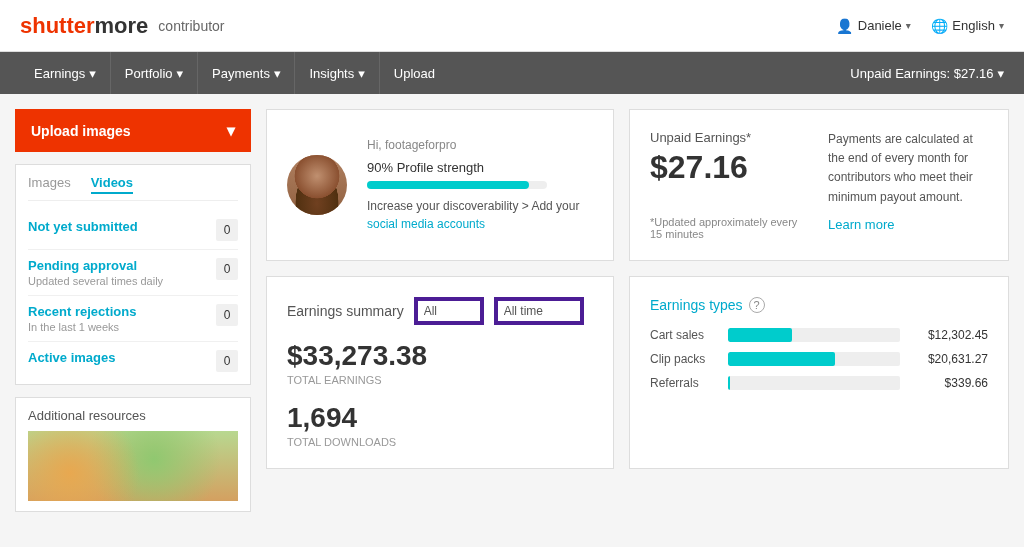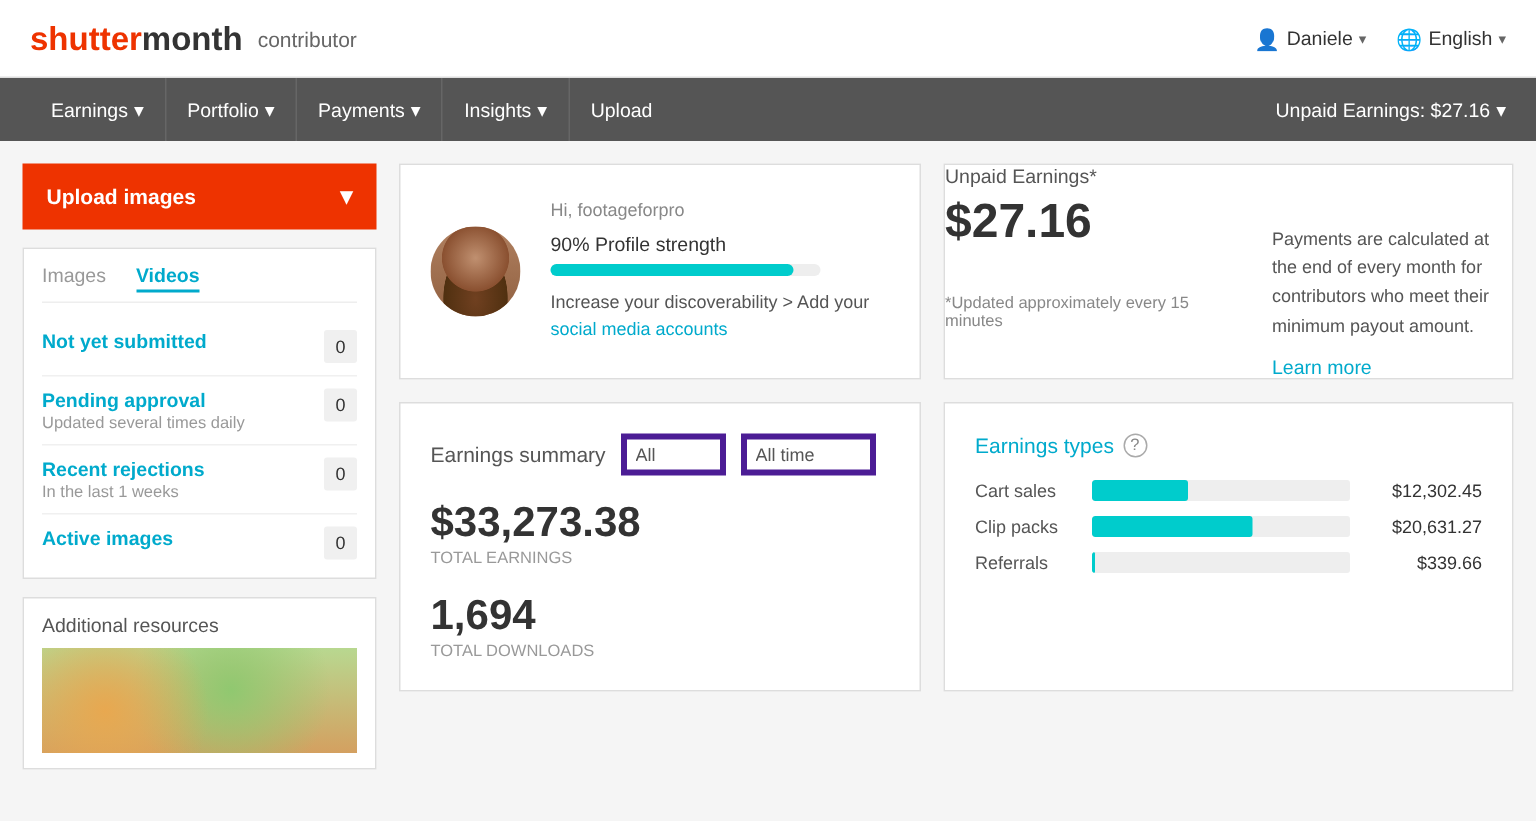--- a/index.html
+++ b/index.html
@@ -276,20 +276,21 @@
     }
     .profile-link {
       color: #00aacc;
       cursor: pointer;
     }
 
     
     .earnings-card {
       background: #fff;
       border: 1px solid #ddd;
+      padding: 20px;
       width: 380px;
       flex-shrink: 0;
       display: flex;
       gap: 20px;
     }
     .earnings-left { flex: 1; }
     .earnings-label {
       font-size: 13px;
       color: #555;
       margin-bottom: 4px;
@@ -301,21 +302,20 @@
       margin-bottom: 8px;
     }
     .earnings-note {
       font-size: 11px;
       color: #888;
       margin-top: 30px;
     }
     .earnings-right {
       width: 160px;
       flex-shrink: 0;
-      margin-top: 40px;
     }
     .payment-info {
       font-size: 12px;
       color: #555;
       line-height: 1.6;
       margin-bottom: 10px;
     }
     .learn-more {
       color: #00aacc;
       font-size: 13px;
@@ -446,21 +446,21 @@
       color: #333;
       flex-shrink: 0;
     }
   </style>
 </head>
 <body>
 
 <div class="top-header">
   <div class="logo-area">
     <span class="logo-shutterstock">
-      <span style="color:#e30;">shutter</span><span class="black">month</span>
+      <span style="color:#e30;">shutter</span><span class="black">more</span>
     </span>
     <span class="logo-contributor">contributor</span>
   </div>
   <div class="top-right">
     <div class="user-menu">
       <span class="icon">👤</span>
       <span>Daniele</span>
       <span class="caret">▾</span>
     </div>
     <div class="lang-menu">

